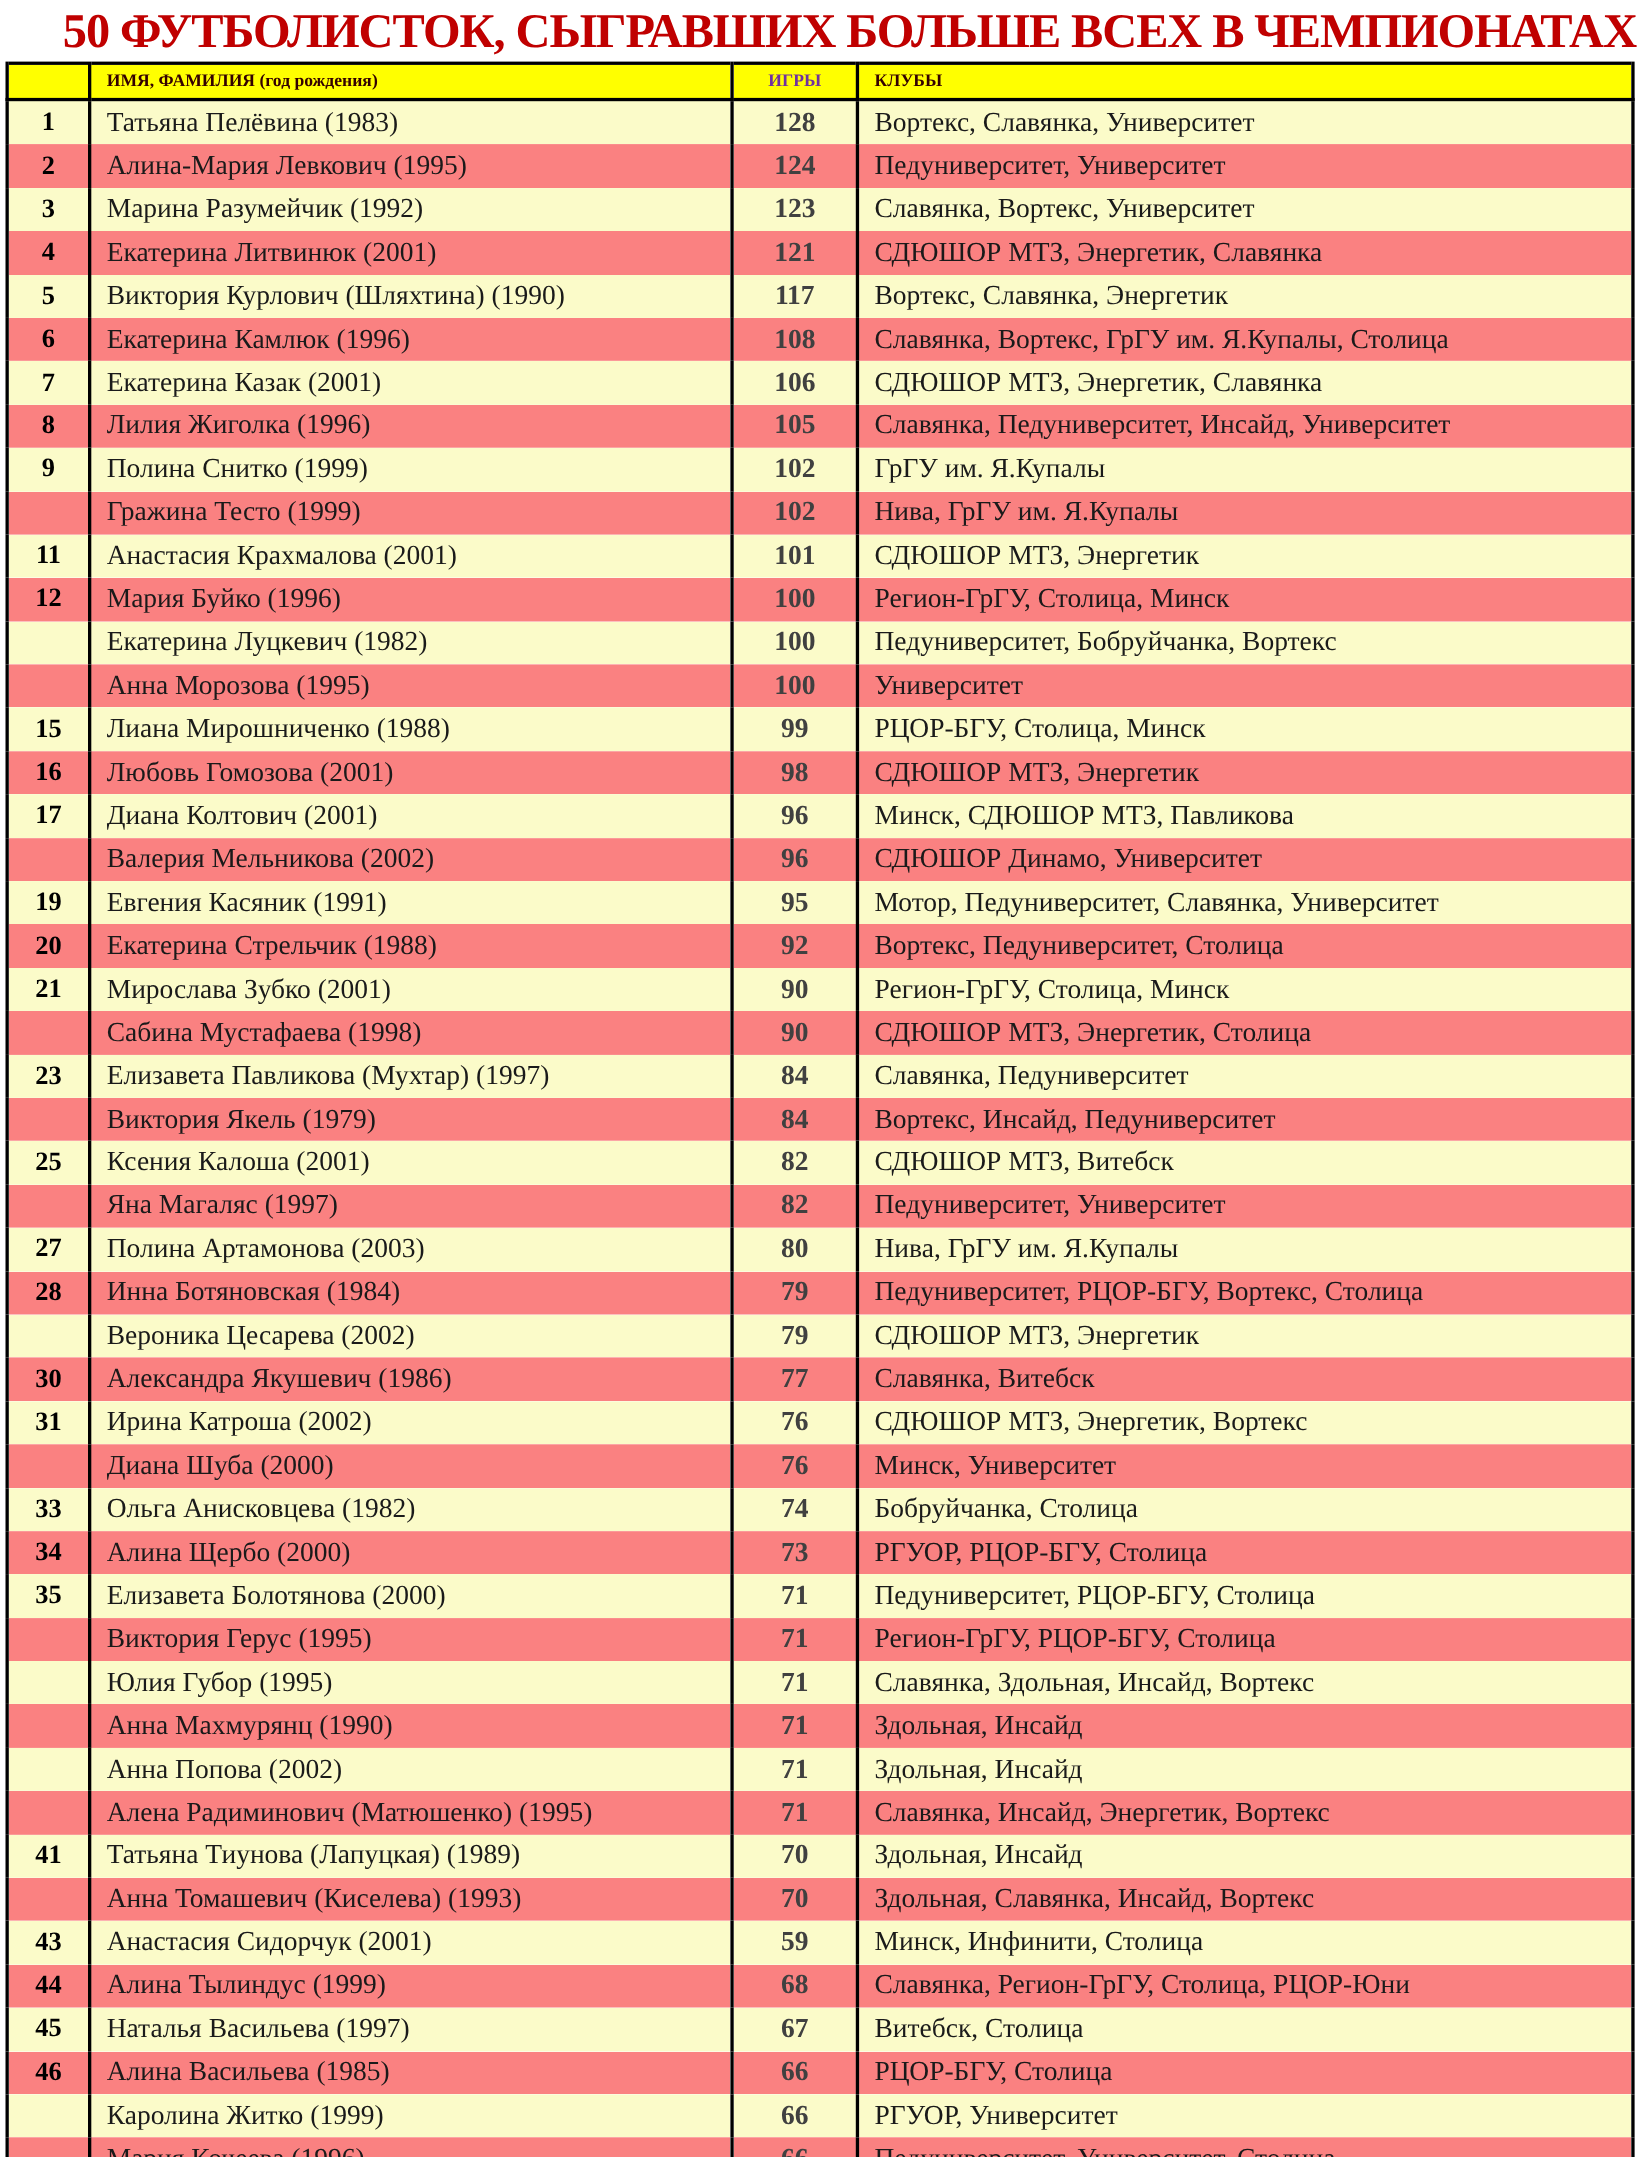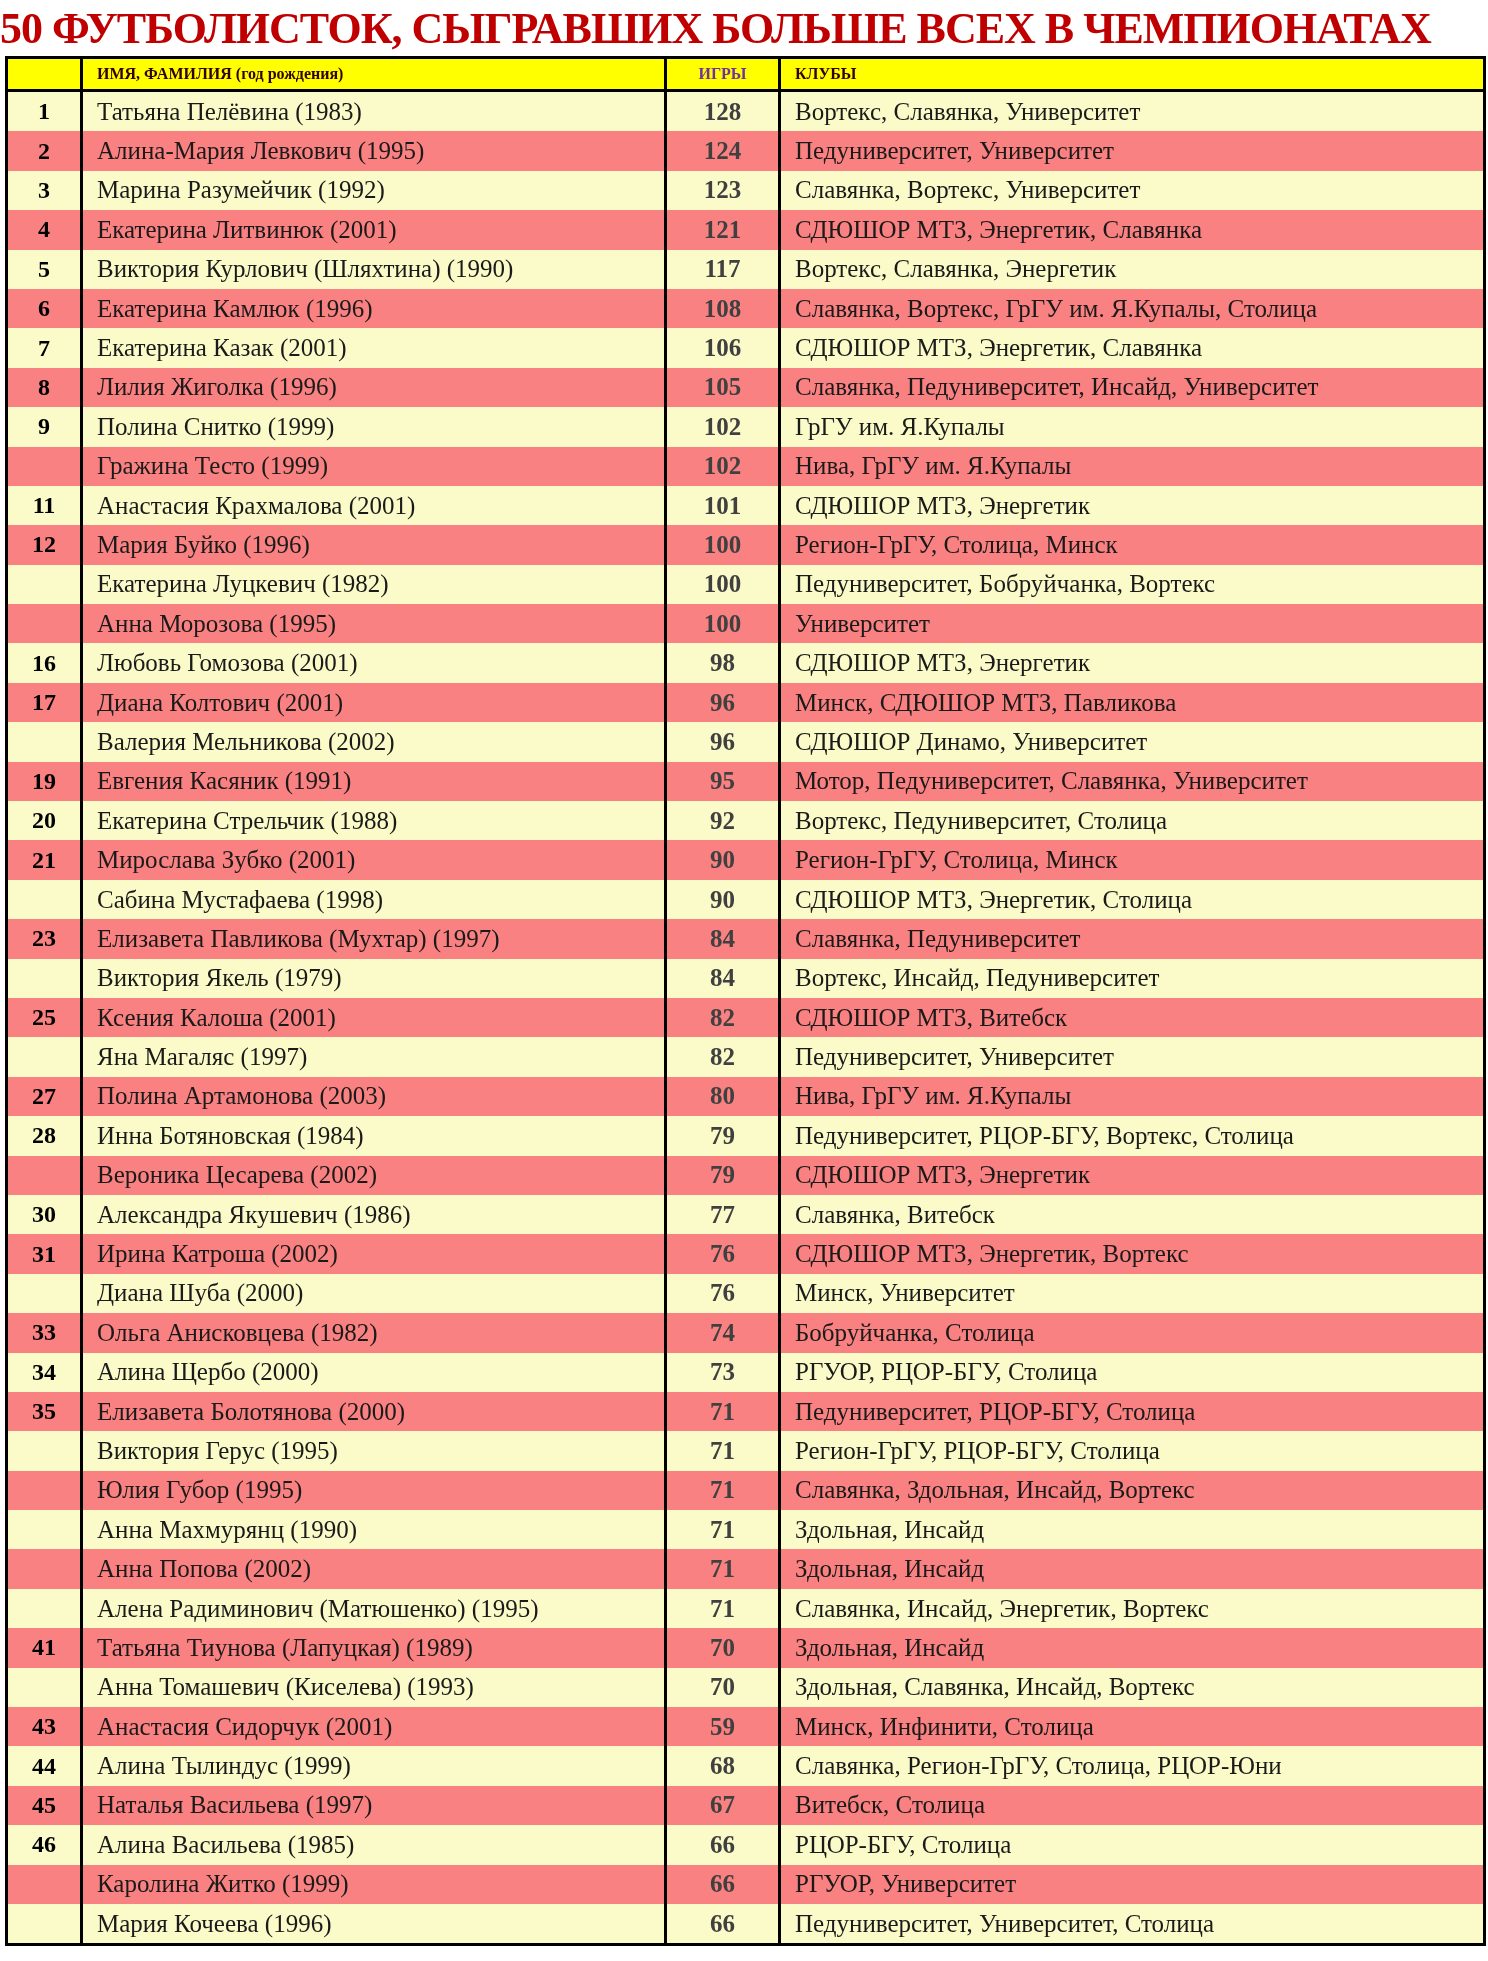--- a/index.html
+++ b/index.html
@@ -11,21 +11,21 @@
     font-family: "Liberation Serif", serif;
     overflow: hidden;
   }
   .title {
     color: #C00000;
     font-family: "Liberation Serif", serif;
     font-weight: bold;
     font-size: 44px;
     line-height: 50px;
     padding-top: 4px;
-    text-align: left;
+    text-align: right;
     white-space: nowrap;
     letter-spacing: -1px;
     height: 52px;
   }
   table.players {
     border-collapse: collapse;
     table-layout: fixed;
     width: 1478px;
     margin-left: 5px;
     border: 3px solid #000000;
@@ -161,20 +161,26 @@
           <td class="c-games">100</td>
           <td class="c-clubs">Педуниверситет, Бобруйчанка, Вортекс</td>
         </tr>
         <tr>
           <td class="c-rank"></td>
           <td class="c-name">Анна Морозова (1995)</td>
           <td class="c-games">100</td>
           <td class="c-clubs">Университет</td>
         </tr>
         <tr>
+          <td class="c-rank">15</td>
+          <td class="c-name">Лиана Мирошниченко (1988)</td>
+          <td class="c-games">99</td>
+          <td class="c-clubs">РЦОР-БГУ, Столица, Минск</td>
+        </tr>
+        <tr>
           <td class="c-rank">16</td>
           <td class="c-name">Любовь Гомозова (2001)</td>
           <td class="c-games">98</td>
           <td class="c-clubs">СДЮШОР МТЗ, Энергетик</td>
         </tr>
         <tr>
           <td class="c-rank">17</td>
           <td class="c-name">Диана Колтович (2001)</td>
           <td class="c-games">96</td>
           <td class="c-clubs">Минск, СДЮШОР МТЗ, Павликова</td>

